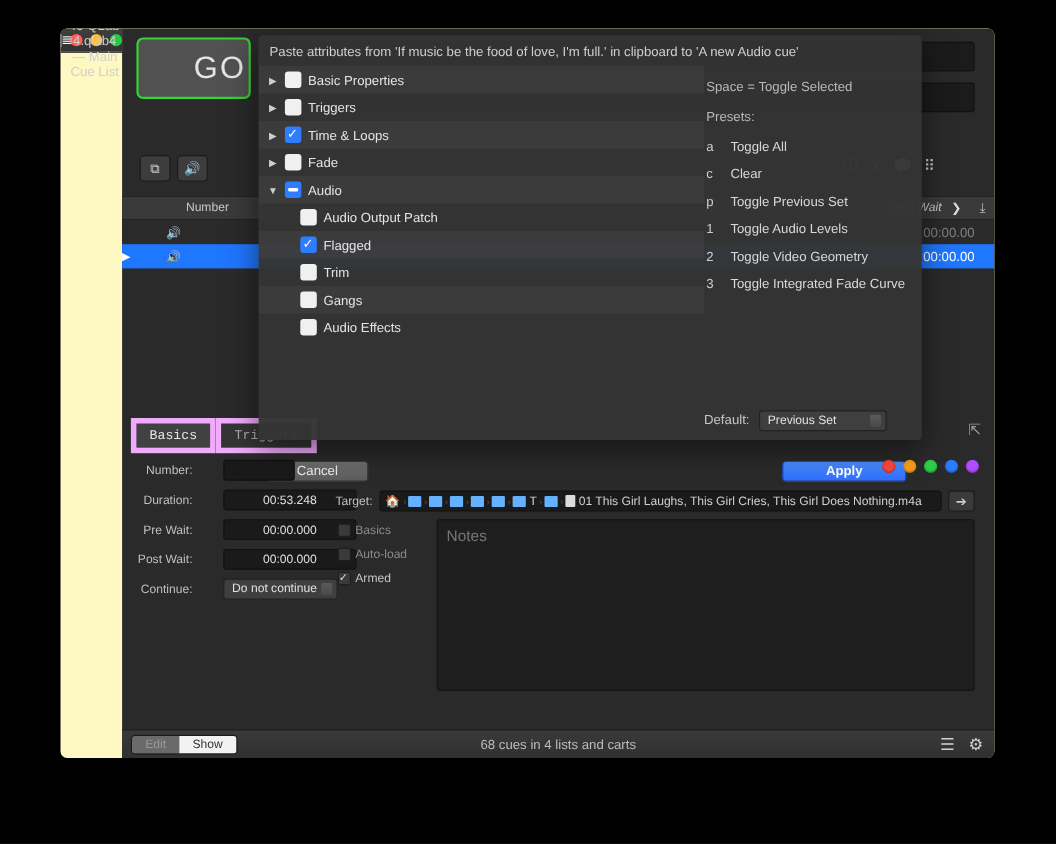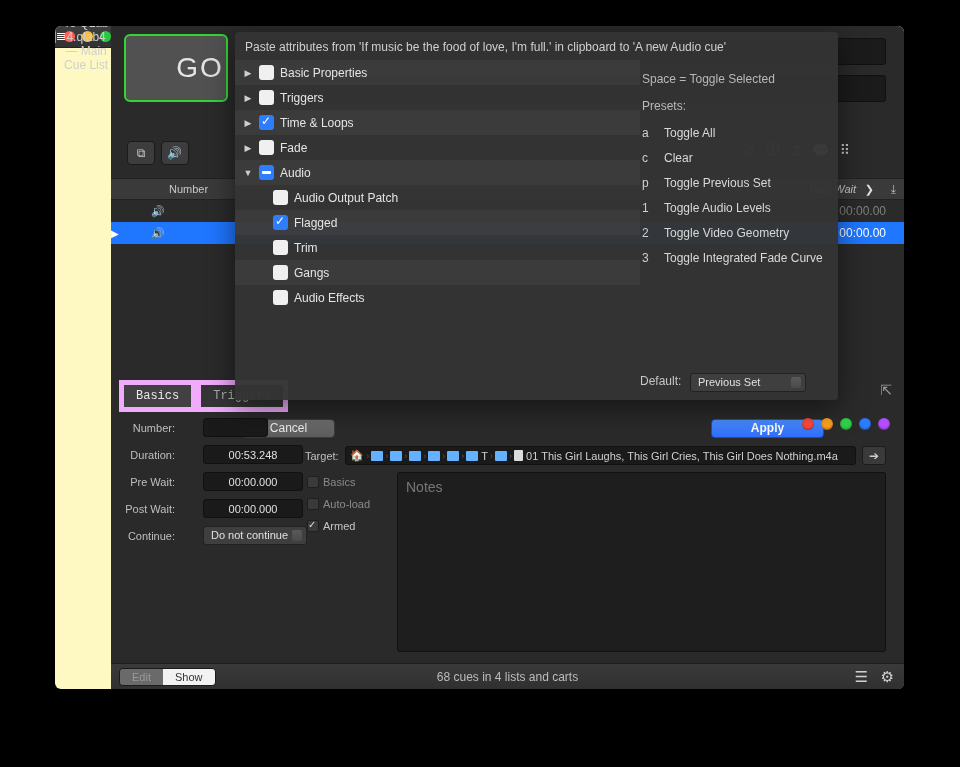--- a/index.html
+++ b/index.html
@@ -8,21 +8,21 @@
   .titlebar { height: 22px; background: linear-gradient(#3f3f3f,#323232); display: flex; align-items: center; position: relative; border-bottom: 1px solid #222; }
   .traffic { display: flex; gap: 7px; margin-left: 9px; }
   .dot { width: 11px; height: 11px; border-radius: 50%; }
   .dot.red { background:#ff5f57; } .dot.yellow{background:#ffbd2e;} .dot.green{background:#28c840;}
   .title { position: absolute; left: 0; right: 0; text-align: center; font-size: 12px; color: #cfcfcf; display:flex; justify-content:center; align-items:center; gap:5px;}
   .title-icon{width:12px;height:12px;background:#b383ff;border-radius:2px;display:inline-block;position:relative;}
   .title-icon::after{content:'';position:absolute;top:2px;left:2px;width:8px;height:1px;background:#fff;box-shadow:0 2px #fff,0 4px #fff,0 6px #fff;}
   .content { flex:1; position:relative; background:#2a2a2a; }
 
   
-  .go-btn { position:absolute; left:13px; top:8px; width:104px; height:68px; background:rgba(120,120,120,0.5); border:2px solid #35d335; border-radius:6px; display:flex; align-items:center; justify-content:center; color:#e5e5e5; font-size:28px; font-weight:300; letter-spacing:2px;padding-left:48px;}
+  .go-btn { position:absolute; left:13px; top:8px; width:104px; height:56px; background:rgba(120,120,120,0.5); border:2px solid #35d335; border-radius:6px; display:flex; align-items:center; justify-content:center; color:#e5e5e5; font-size:28px; font-weight:300; letter-spacing:2px;padding-left:48px;}
 
   
   .mini-toolbar{position:absolute;left:16px;top:115px;display:flex;gap:6px;}
   .mini-btn{width:28px;height:24px;background:#3d3d3d;border:1px solid #1a1a1a;border-radius:4px;display:flex;align-items:center;justify-content:center;color:#c8c8c8;font-size:12px;}
 
   
   .right-toolbar{position:absolute;right:50px;top:115px;display:flex;gap:6px;color:#c8c8c8;}
   .right-toolbar .ic{width:18px;height:18px;display:flex;align-items:center;justify-content:center;font-size:14px;}
 
   
@@ -46,36 +46,36 @@
   
   .insp-tabs{position:absolute;left:8px;top:354px;display:flex;gap:0;font-size:12px;}
   .insp-tab{padding:4px 12px;color:#aaa;background:#353535;border:5px solid #f0abfc;font-family:Liberation Mono, monospace;}
   .insp-tab.active{background:#414141;color:#e8e8e8;}
   .popout{position:absolute;right:12px;top:356px;color:#9a9a9a;font-size:14px;}
 
   
   .insp{position:absolute;left:8px;top:392px;right:12px;color:#c6c6c6;font-size:12px;}
   .row{display:flex;align-items:center;margin-bottom:8px;gap:28px;}
   .lbl{width:56px;text-align:right;color:#bfbfbf;font-size:11px;}
-  .numbox{width:100px;height:19px;background:#1a1a1a;border:1px solid #111;border-radius:3px;color:#e0e0e0;text-align:center;font-size:11px;line-height:19px;}
+  .numbox{width:121px;height:19px;background:#1a1a1a;border:1px solid #111;border-radius:3px;color:#e0e0e0;text-align:center;font-size:11px;line-height:19px;}
   .numbox.sm{width:65px;}
   .sel-drop{background:#3f3f3f;border:1px solid #222;border-radius:3px;height:19px;padding:0 18px 0 7px;font-size:11px;color:#e0e0e0;line-height:17px;position:relative;}
   .sel-drop::after{content:'';position:absolute;right:4px;top:3px;width:10px;height:11px;background:linear-gradient(#5a5a5a,#4a4a4a);border-radius:2px;}
   .cb{width:12px;height:12px;background:#3a3a3a;border:1px solid #1f1f1f;border-radius:2px;display:inline-block;position:relative;margin-right:4px;}
   .cb.ck::after{content:'✓';position:absolute;top:-2px;left:0;color:#ddd;font-size:10px;}
   .target-row{position:absolute;left:194px;top:420px;right:18px;display:flex;align-items:center;font-size:11px;color:#c6c6c6;gap:6px;}
   .target-lbl{color:#bfbfbf;}
   .bc{display:flex;align-items:center;gap:2px;background:#1a1a1a;border:1px solid #111;border-radius:3px;height:19px;padding:0 5px;flex:1;overflow:hidden;}
   .bc .seg{display:flex;align-items:center;gap:3px;color:#d0d0d0;}
   .bc .sep{color:#555;font-size:9px;}
   .fld-ic{width:12px;height:10px;background:#64b2ff;border-radius:1px;display:inline-block;}
   .file-ic{width:9px;height:11px;background:#dcdcdc;border-radius:1px;display:inline-block;}
   .go-target{width:24px;height:19px;background:#3a3a3a;border:1px solid #1b1b1b;border-radius:3px;display:flex;align-items:center;justify-content:center;color:#ccc;font-size:12px;}
 
-  .notes{position:absolute;left:286px;top:446px;right:18px;height:180px;background:#1e1e1e;border:1px solid #111;border-radius:3px;padding:6px 8px;color:#777;font-size:14px;}
+  .notes{position:absolute;left:286px;top:446px;right:18px;height:156px;background:#1e1e1e;border:1px solid #111;border-radius:3px;padding:6px 8px;color:#777;font-size:14px;}
   .flag-col{position:absolute;left:196px;top:450px;font-size:11px;color:#8a8a8a;}
   .flag-col .r{display:flex;align-items:center;margin-bottom:10px;}
 
   
   .bottombar{position:absolute;left:0;bottom:0;right:0;height:26px;background:linear-gradient(#3a3a3a,#303030);border-top:1px solid #1e1e1e;display:flex;align-items:center;font-size:12px;color:#bcbcbc;}
   .seg-ctrl{display:flex;margin-left:8px;border:1px solid #1a1a1a;border-radius:4px;overflow:hidden;}
   .seg-btn{padding:2px 12px;font-size:11px;}
   .seg-btn.edit{background:#6a6a6a;color:#999;}
   .seg-btn.show{background:#f2f2f2;color:#333;}
   .status-text{position:absolute;left:0;right:0;text-align:center;}

